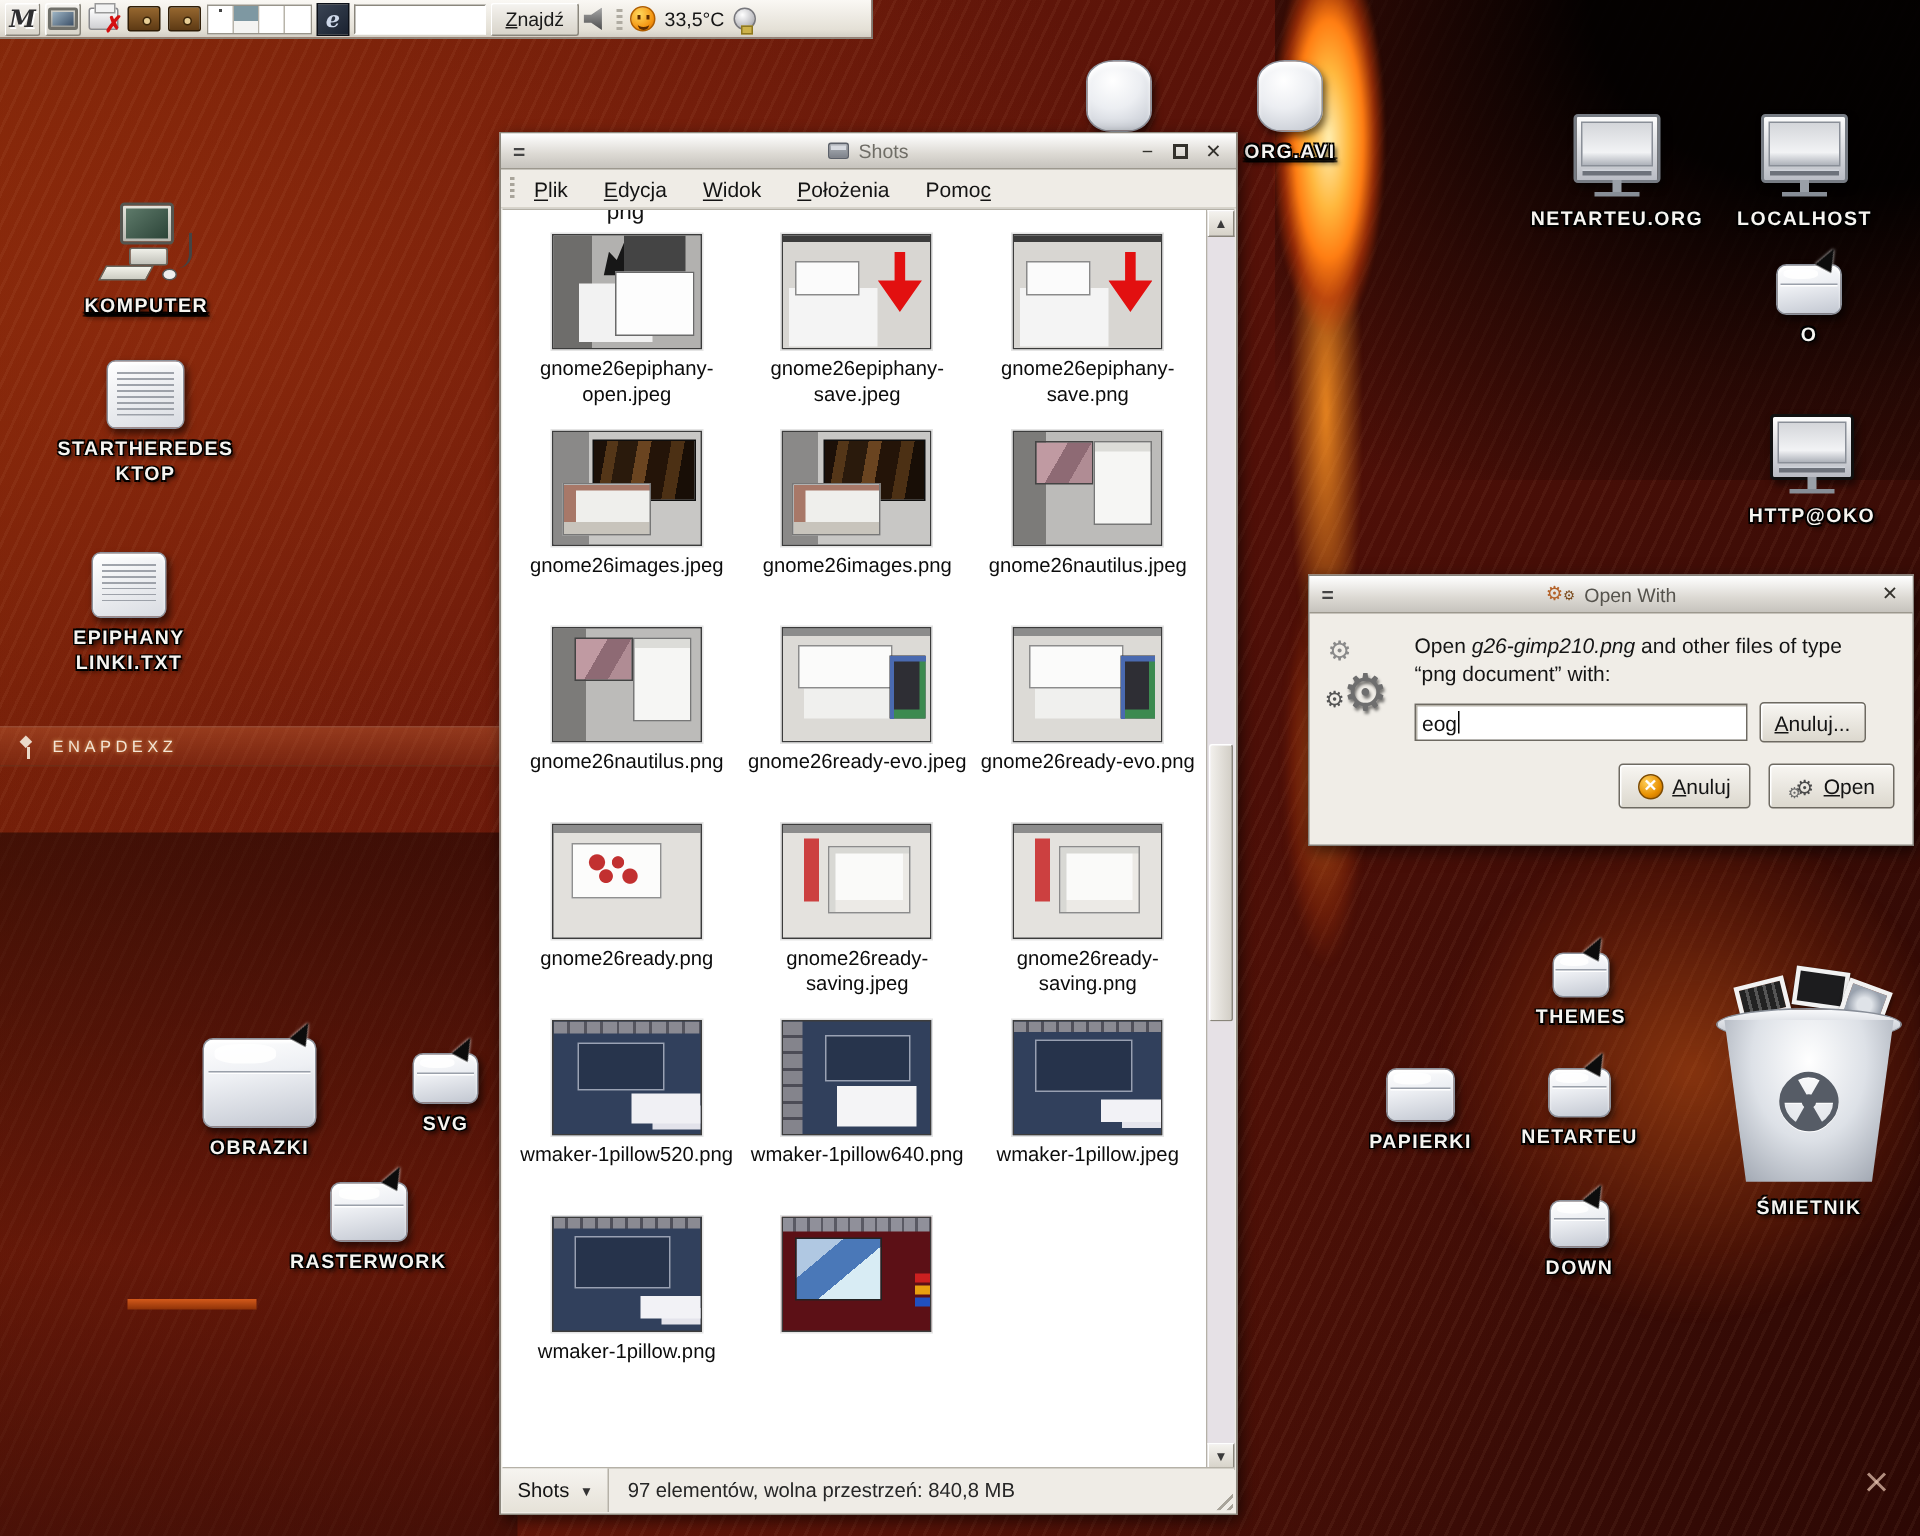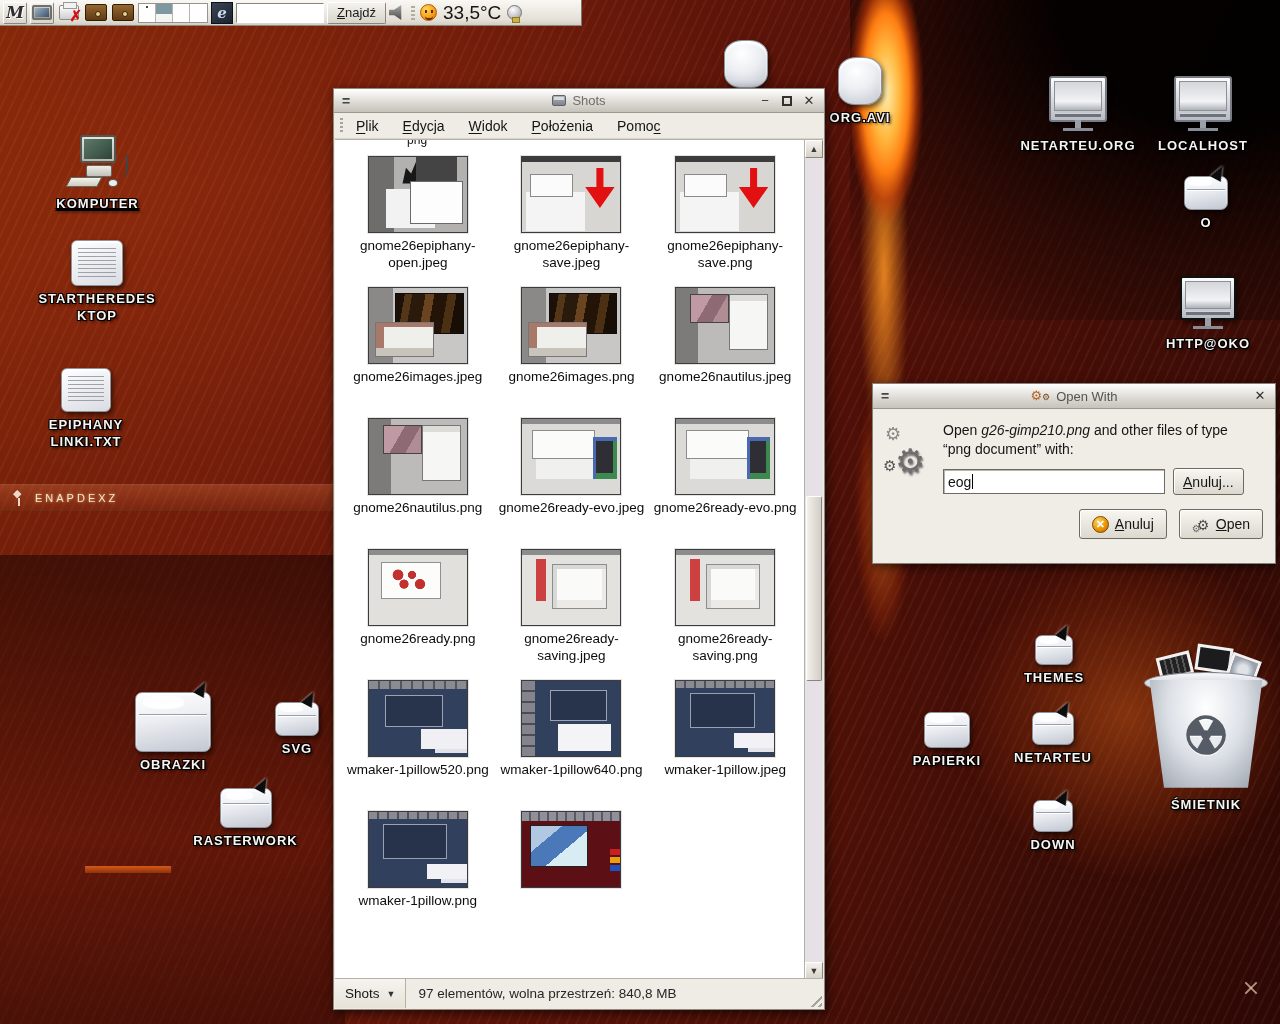--- a/index.html
+++ b/index.html
@@ -65,21 +65,21 @@
     font:italic bold 15px "DejaVu Serif",serif;color:#cfd9ea;}
   .panel-entry{width:88px;height:20px;background:#fff;border:1px solid;border-color:#8a867c #fff #fff #8a867c;}
   .find-btn{padding:0 9px;font-size:13px;color:#1a1a1a;}
   .ul1::first-letter{text-decoration:underline;}
   .spk{width:17px;height:15px;background:linear-gradient(#a8a8a8,#4c4c4c);
     clip-path:polygon(0 32%,30% 32%,72% 0,72% 100%,30% 68%,0 68%);}
   .sep-dots{width:4px;height:14px;background:repeating-linear-gradient(180deg,#b0aca2 0 2px,transparent 2px 4px);margin:0 2px;}
   .smiley{width:17px;height:17px;border-radius:50%;background:radial-gradient(circle at 35% 30%,#ffd95e,#f49410 65%,#d06c00);border:1px solid #b05e00;position:relative;}
   .smiley::before{content:"";position:absolute;left:4px;top:5px;width:2px;height:3px;background:#5e2c00;box-shadow:6px 0 0 #5e2c00;}
   .smiley::after{content:"";position:absolute;left:4px;top:8px;width:8px;height:5px;border-bottom:2px solid #5e2c00;border-radius:0 0 8px 8px;}
-  .temp{font-size:19px;color:#141414;padding:0 3px;}
+  .temp{font-size:13px;color:#141414;padding:0 3px;}
   .bulb{width:15px;height:15px;border-radius:50%;background:radial-gradient(circle at 38% 30%,#ffffff,#c2c2c6 60%,#8e8e94);border:1px solid #77777c;position:relative;margin-right:2px;}
   .bulb::after{content:"";position:absolute;left:4px;bottom:-4px;width:6px;height:4px;background:#cdb24a;border:1px solid #8e7820;}
   
   .dicon{position:absolute;display:flex;flex-direction:column;align-items:center;z-index:1;cursor:default;}
   .dlabel{margin-top:4px;font-weight:bold;font-size:13px;letter-spacing:1px;color:#f6f4f0;text-align:center;white-space:pre-line;line-height:17px;
     text-shadow:-1px -1px 0 #000,1px -1px 0 #000,-1px 1px 0 #000,1px 1px 0 #000,2px 2px 3px rgba(0,0,0,.85);}
   .ia{position:relative;}
   .cur{position:absolute;width:0;height:0;border-left:6px solid transparent;border-right:6px solid transparent;border-bottom:15px solid #0c0c0c;
     transform:rotate(28deg);filter:drop-shadow(0 0 1px #fff);top:-12px;right:2px;}
   .t-folder{background:linear-gradient(170deg,#ffffff 0%,#eef0f4 40%,#c2c7d1 100%);border-radius:7px;border:1px solid #8d929c;
@@ -135,21 +135,21 @@
   .wb{font-size:13px;color:#33312c;width:14px;text-align:center;line-height:14px;}
   .wb-max{width:10px;height:10px;border:2px solid #33312c;}
   .menubar{height:26px;display:flex;align-items:center;gap:24px;padding-left:22px;font-size:14px;color:#141414;position:relative;
     border-bottom:1px solid #d8d4ca;}
   .menubar::before{content:"";position:absolute;left:6px;top:5px;width:3px;height:16px;
     background:repeating-linear-gradient(180deg,#a8a49a 0 2px,transparent 2px 4px);}
   .menu-item u{text-underline-offset:2px;}
   .content-row{position:absolute;left:1px;right:1px;top:50px;height:841px;display:flex;background:#fff;border-top:1px solid #b5b1a7;}
   .viewport{flex:1;overflow:hidden;position:relative;background:#fff;padding:0 2px 0 6px;}
   .partial-label{height:13px;overflow:hidden;position:relative;}
-  .partial-label span{position:absolute;top:-7px;left:0;width:33%;text-align:center;font-size:12px;color:#111;}
+  .partial-label span{position:absolute;top:-7px;left:0;width:33%;text-align:center;font-size:15px;color:#111;}
   .grid{display:grid;grid-template-columns:repeat(3,1fr);}
   .fitem{height:131px;display:flex;flex-direction:column;align-items:center;padding-top:3px;}
   .thumb{width:100px;height:77px;border:1px solid #3c3c3c;outline:1px solid #e4e4e4;position:relative;overflow:hidden;flex:none;
     margin-bottom:4px;background:#c4c3c1;}
   .fname{font-size:13.5px;line-height:17px;color:#0c0c0c;text-align:center;max-width:150px;overflow-wrap:anywhere;}
   
   .thumb::before,.thumb::after{content:"";position:absolute;}
   .v-eopen{background:linear-gradient(90deg,#6e6d6b 0 26%,#b2b1af 26%);}
   .v-eopen::before{left:30%;top:4px;width:44%;height:30%;background:#171717;clip-path:polygon(10% 100%,18% 30%,30% 55%,42% 0,55% 60%,66% 15%,80% 70%,92% 40%,100% 100%);}
   .v-eopen::after{right:4px;bottom:8px;width:52%;height:55%;background:#fdfdfd;border:1px solid #6a6a6a;box-shadow:-26px 6px 0 -2px #f2f2f2,0 -30px 0 -6px #444;}
@@ -322,21 +322,21 @@
 </div>
 <div class="dicon" style="left:188px;top:788px;width:115px;">
   <div class="ia t-folder" style="width:52px;height:40px;">
       <i class="cur"></i>
     </div>
   <div class="dlabel">RASTERWORK</div>
 </div>
 <div class="dicon" style="left:722px;top:40px;width:48px;">
   <div class="ia t-file" style="width:44px;height:48px;"></div>
 </div>
-<div class="dicon" style="left:828px;top:57px;width:64px;">
+<div class="dicon" style="left:828px;top:40px;width:64px;text-decoration:underline;">
   <div class="ia t-file" style="width:44px;height:48px;"></div>
   <div class="dlabel">ORG.AVI</div>
 </div>
 <div class="dicon" style="left:1022px;top:76px;width:112px;">
   <div class="ia t-mon" style="width:58px;height:46px;margin-bottom:11px;">
       <b class="mon-stand"></b>
       <b class="mon-base"></b>
     </div>
   <div class="dlabel">NETARTEU.ORG</div>
 </div>

